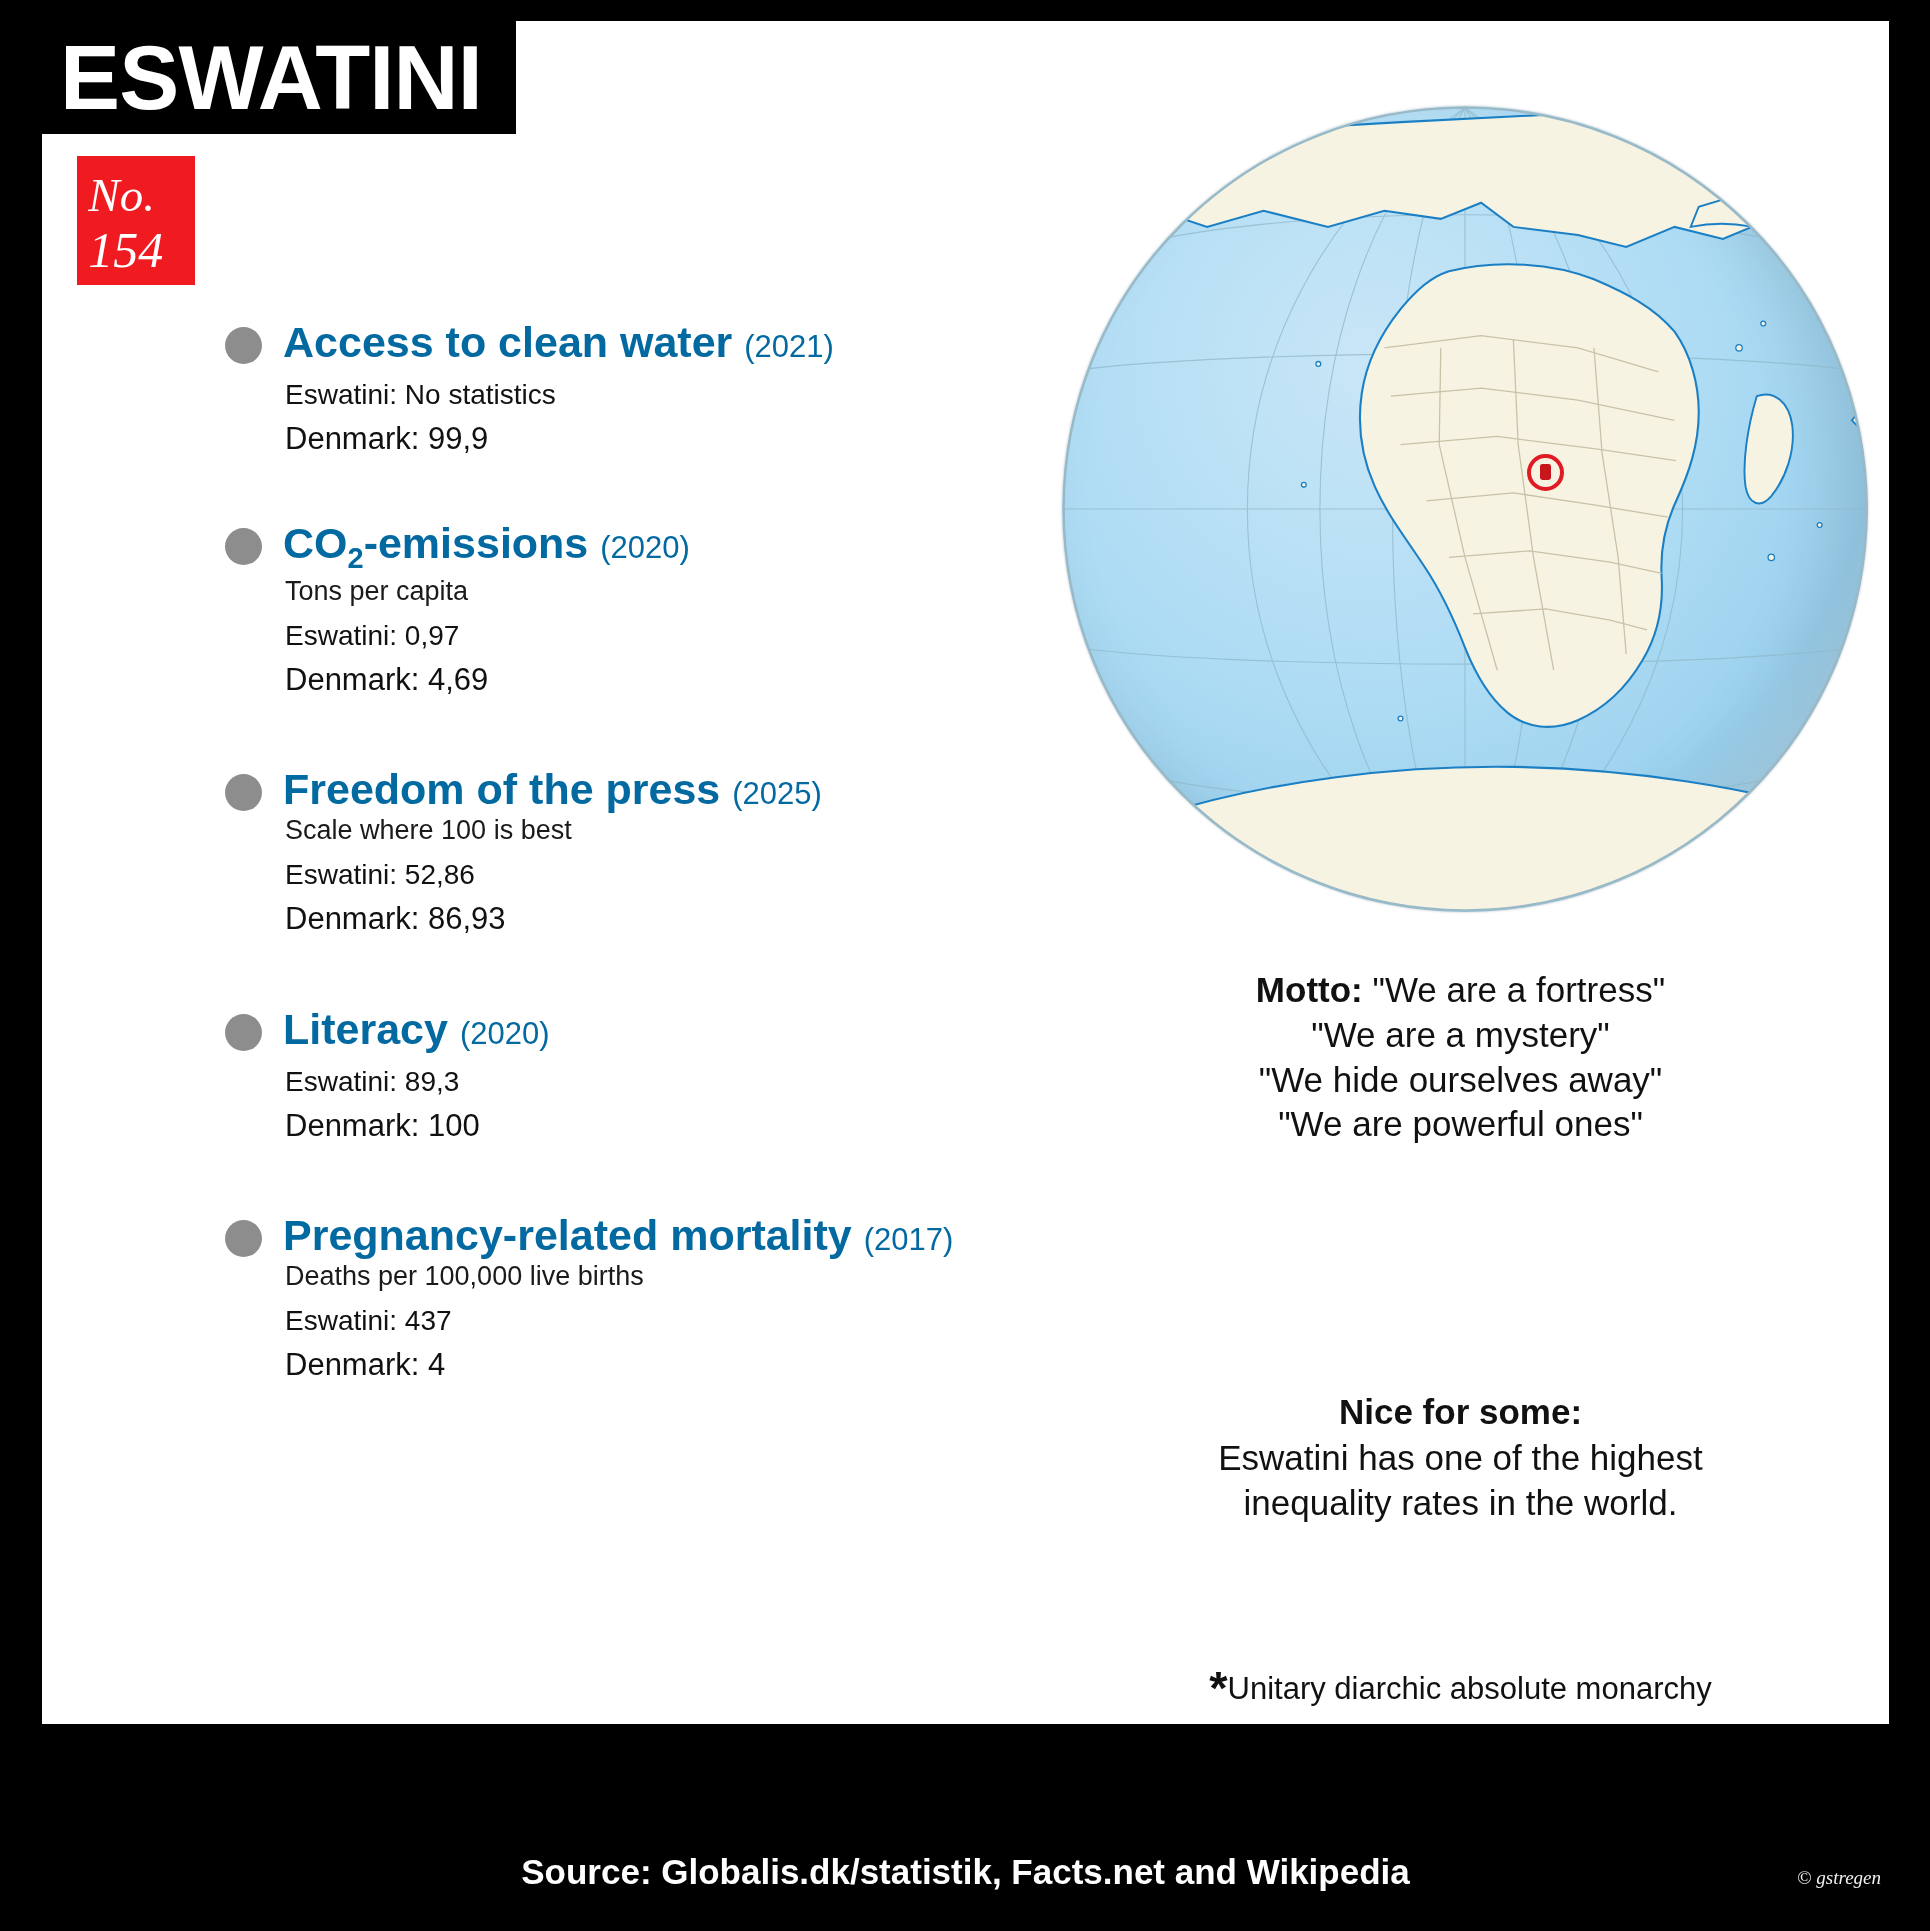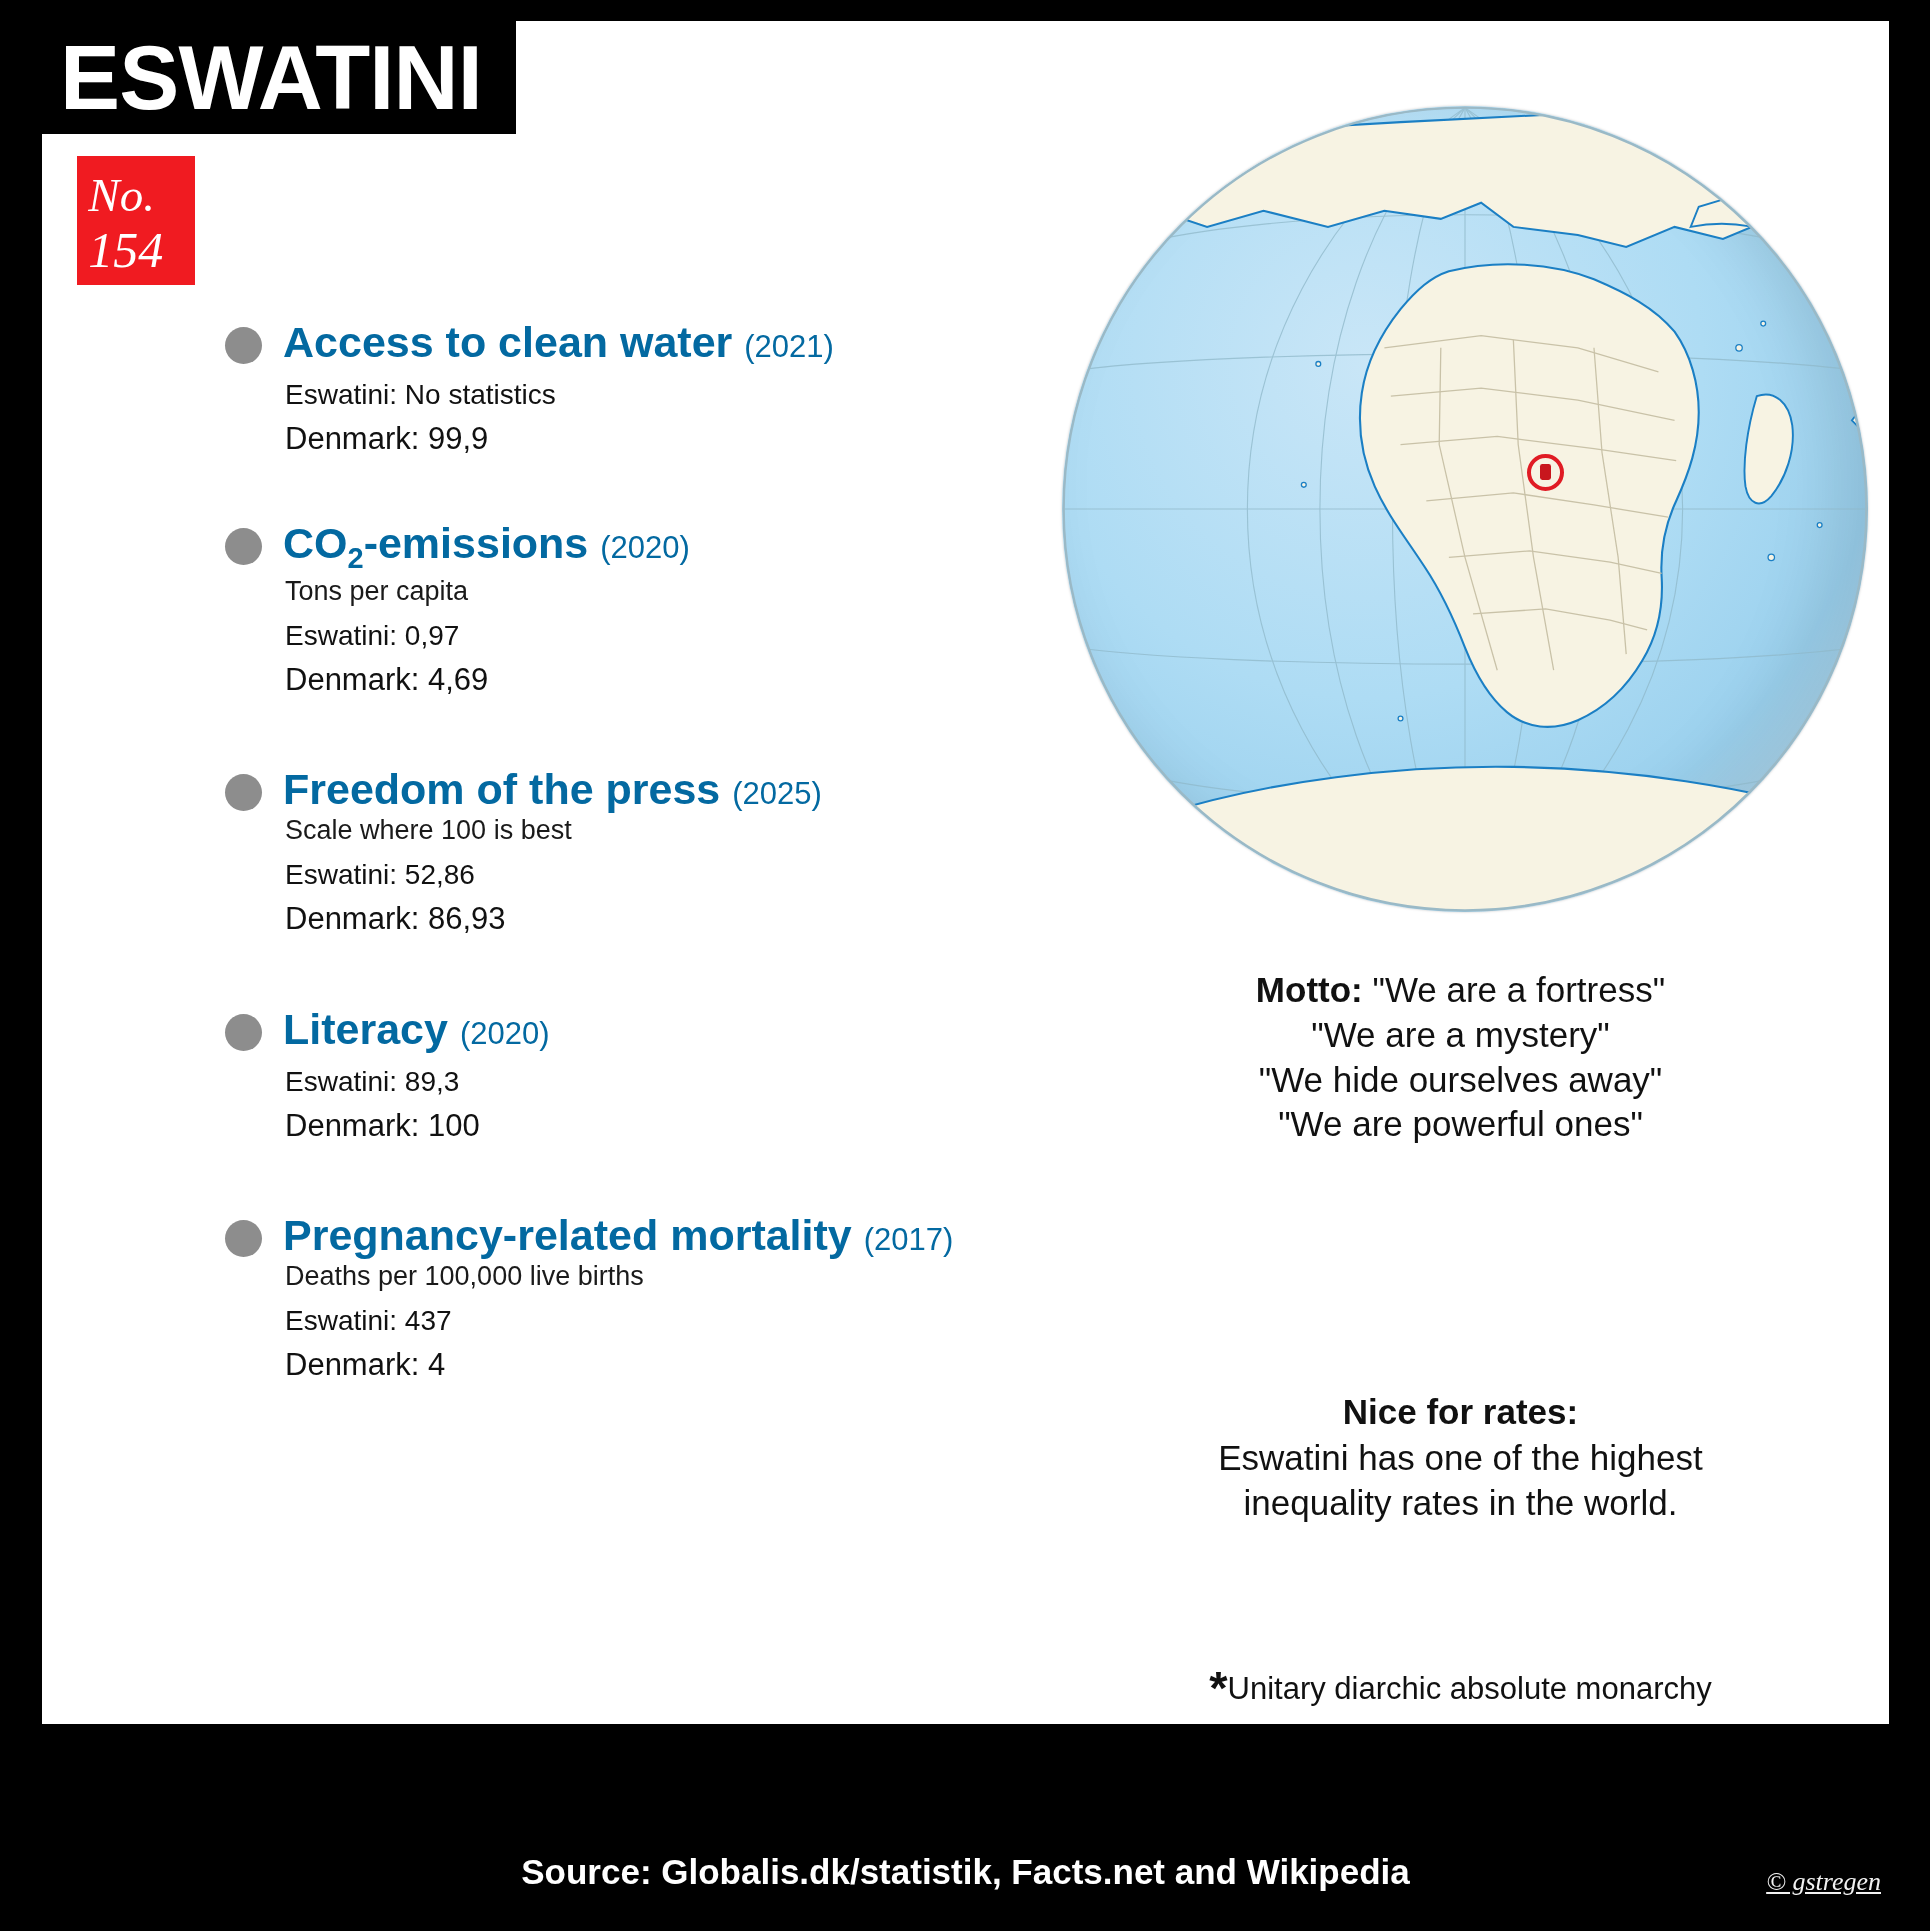--- a/index.html
+++ b/index.html
@@ -213,23 +213,22 @@
     font-size: 35px;
     font-weight: bold;
   }
   .signature {
     position: absolute;
     right: 50px;
     top: 1867px;
     color: #ffffff;
     font-family: "Liberation Serif", serif;
     font-style: italic;
-    font-size: 26px;
+    font-size: 19px;
     opacity: 0.95;
-    text-decoration: underline;
   }
 </style>
 </head>
 <body>
 
 <div class="poster">
   <div class="card">
 
     <div class="title-block">
       <span class="title-text">ESWATINI</span>
@@ -375,21 +374,21 @@
     <div class="right-col">
       <div class="motto">
         <span><b>Motto:</b>
         <span>"We are a fortress"</span></span><br>
         <span>"We are a mystery"</span><br>
         <span>"We hide ourselves away"</span><br>
         <span>"We are powerful ones"</span>
       </div>
 
       <div class="nice">
-        <span class="nice-title">Nice for rates:</span>
+        <span class="nice-title">Nice for some:</span>
         <span class="nice-body">Eswatini has one of the highest inequality rates in the world.</span>
       </div>
 
       <div class="footnote">
         <span class="star">*</span><span>Unitary diarchic absolute monarchy</span>
       </div>
     </div>
 
   </div>
 

